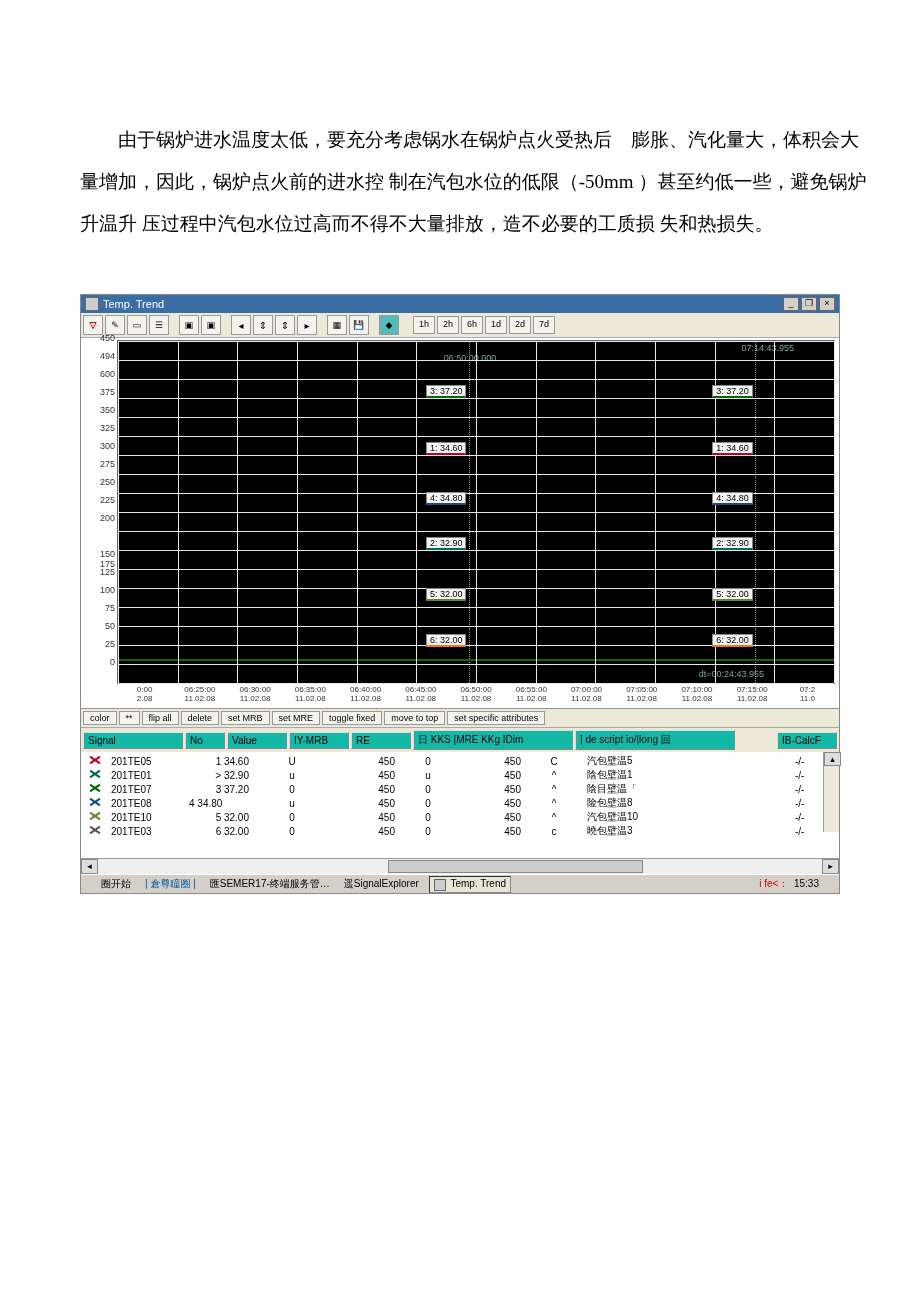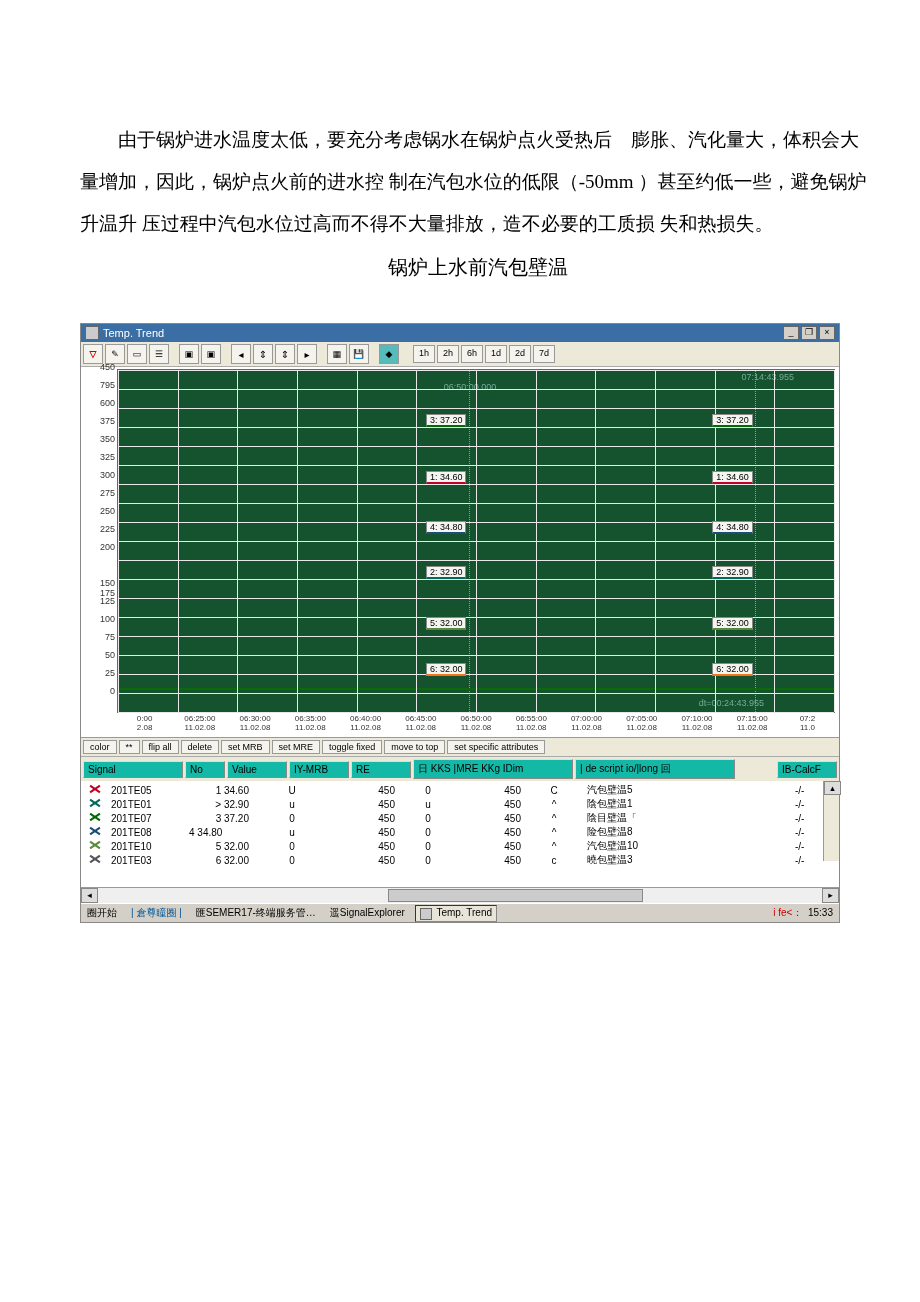--- a/index.html
+++ b/index.html
@@ -12,21 +12,21 @@
   .winctrl { margin-left: auto; display: flex; gap: 2px; }
   .winbtn { width: 14px; height: 12px; background: #d4d0c8; border: 1px solid #666; font-size: 9px; text-align: center; line-height: 10px; color:#000;}
   .toolbar { display: flex; align-items: center; gap: 2px; padding: 2px; background: #ece9d8; border-bottom: 1px solid #aaa; }
   .tbtn { width: 18px; height: 18px; border: 1px solid #999; background: #f4f3ee; display:flex;align-items:center;justify-content:center; font-size:9px;}
   .tbtn.red { color:#c00; font-weight:bold;}
   .tbtn.arrow { font-size:10px; }
   .timebtn { width: 20px; height: 16px; border: 1px solid #999; background: #f4f3ee; font-size: 9px; text-align: center; line-height: 14px; }
   .chart-area { position: relative; height: 370px; background: #fff; border-bottom:1px solid #999;}
   .yaxis { position: absolute; left: 0; top: 0; bottom: 24px; width: 36px; }
   .ytick { position: absolute; right: 2px; font-size: 9px; color: #333; transform: translateY(-50%); }
-  .plot { position: absolute; left: 36px; right: 4px; top: 2px; bottom: 24px; border: 1px solid #666; background: #14532d; }
+  .plot { position: absolute; left: 36px; right: 4px; top: 2px; bottom: 24px; border: 1px solid #666; background: #000000; }
   .grid-h { position: absolute; left: 0; right: 0; border-top: 1px solid #e8e8e8; }
   .grid-v { position: absolute; top: 0; bottom: 0; border-left: 1px solid #e8e8e8; }
   .vline { position:absolute; top:0; bottom:0; border-left:1px dotted #999;}
   .tlabel { position:absolute; font-size:9px; color:#999;}
   .dlabel { position:absolute; font-size:9px; background:#f4f4f0; border:1px solid #888; padding:0 3px; white-space:nowrap;}
   .dlabel.l1 { border-bottom:2px solid #c00025;}
   .dlabel.l2 { border-bottom:2px solid #00695c;}
   .dlabel.l3 { border-bottom:2px solid #006a00;}
   .dlabel.l4 { border-bottom:2px solid #1a4d7a;}
   .dlabel.l5 { border-bottom:2px solid #5a8a3a;}
@@ -49,33 +49,32 @@
   .c2 .xicon::before,.c2 .xicon::after{ border-color:#00695c;}
   .c3 .xicon::before,.c3 .xicon::after{ border-color:#006a00;}
   .c4 .xicon::before,.c4 .xicon::after{ border-color:#1a4d7a;}
   .c5 .xicon::before,.c5 .xicon::after{ border-color:#5a8a3a;}
   .c6 .xicon::before,.c6 .xicon::after{ border-color:#555;}
   .scrollh { height:15px; background:#ece9d8; border-top:1px solid #999; display:flex;}
   .sarrow{ width:15px; border:1px solid #888; background:#ddd; text-align:center; font-size:9px; line-height:12px;}
   .strack{ flex:1; background:#efefef; position:relative;}
   .sthumb{ position:absolute; left:40%; width:35%; top:1px; bottom:1px; background:#ccc; border:1px solid #888;}
   .scrollv { position:absolute; right:0; top:0; width:15px; height:80px; background:#ece9d8; border-left:1px solid #999;}
-  .taskbar { display:flex; align-items:center; background:#3a6ea5; background:linear-gradient(#d4d0c8,#d4d0c8); border-top:1px solid #fff; font-size:10px; height:18px; padding:0 2px; gap:6px;}
+  .taskbar { display:flex; align-items:center; background:#3a6ea5; background:linear-gradient(#d4d0c8,#d4d0c8); border-top:1px solid #fff; font-size:10px; height:18px; padding:0 16px; gap:6px;}
   .taskbar .tbitem{ padding:1px 4px;}
   .taskbar .active{ border:1px inset #888; background:#e8e4d8;}
   .taskbar .time{ margin-left:auto; padding-right:4px;}
   .red-txt{ color:#c00;}
   .blue-txt{ color:#059;}
 </style>
 </head>
 <body>
 
 <div class="page">
   <p class="body-text">由于锅炉进水温度太低，要充分考虑锅水在锅炉点火受热后　膨胀、汽化量大，体积会大量增加，因此，锅炉点火前的进水控 制在汽包水位的低限（-50mm ）甚至约低一些，避免锅炉升温升 压过程中汽包水位过高而不得不大量排放，造不必要的工质损 失和热损失。</p>
-  <div class="caption">锅炉上水前汽包壁温</div>
 </div>
 
 <div class="app">
   <div class="titlebar">
     <span class="icon"></span>
     <span>Temp. Trend</span>
     <div class="winctrl">
       <div class="winbtn">_</div>
       <div class="winbtn">❐</div>
       <div class="winbtn">×</div>
@@ -123,21 +122,21 @@
         <div class="ytick" style="top: 57.1389%; margin-top: 28px;">175</div>
         <div class="ytick" style="top: 51.9444%;">200</div>
         <div class="ytick" style="top: 46.75%;">225</div>
         <div class="ytick" style="top: 41.5556%;">250</div>
         <div class="ytick" style="top: 36.3611%;">275</div>
         <div class="ytick" style="top: 31.1667%;">300</div>
         <div class="ytick" style="top: 25.9722%;">325</div>
         <div class="ytick" style="top: 20.7778%;">350</div>
         <div class="ytick" style="top: 15.5833%;">375</div>
         <div class="ytick" style="top: 10.3889%;">600</div>
-        <div class="ytick" style="top: 5.19444%;">795</div>
+        <div class="ytick" style="top: 5.19444%;">494</div>
         <div class="ytick" style="top: 0%;">450</div>
       </div>
     <div class="plot" id="plot">
       <div class="tlabel" style="right:40px; top:2px; color:#7a9;">07:14:43.955</div>
       <div class="tlabel" style="left:45.5%; top:12px; color:#7a9;">06:50:00.000</div>
       <div class="tlabel" style="right:70px; bottom:4px; color:#7a9;">dt=00:24:43.955</div>
       <div class="vline" style="left:49%;"></div>
       <div class="vline" style="left:89%;"></div>
       <div class="baseline" style="bottom:6.5%;"></div>
     <div class="grid-h" style="top: 100%;"></div>

